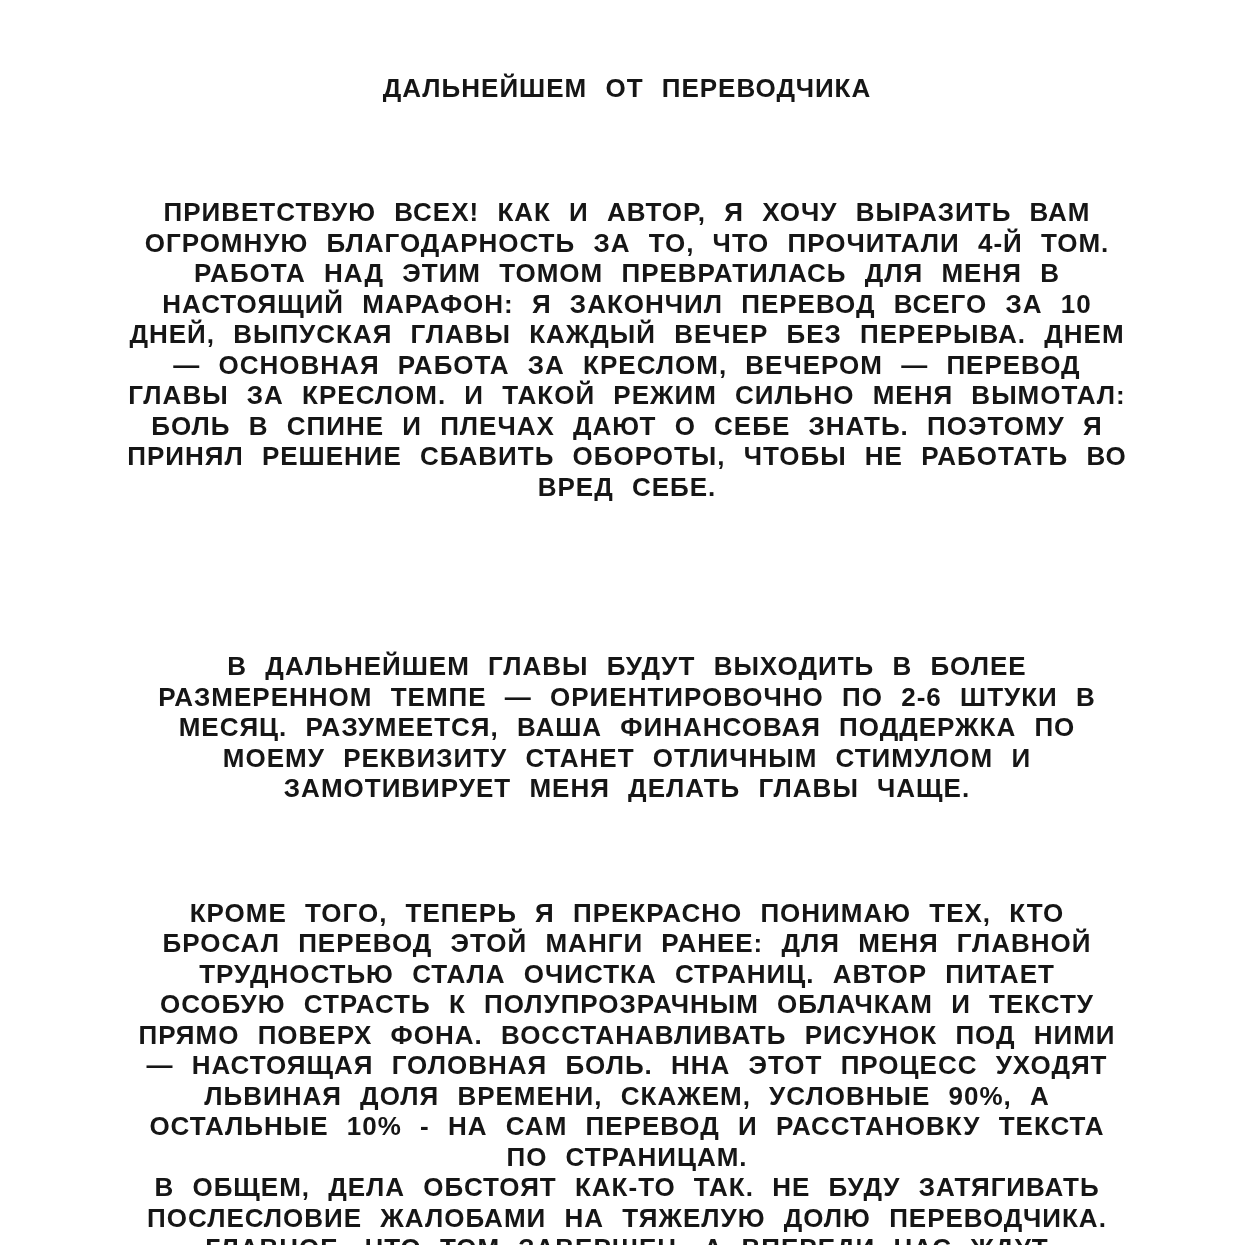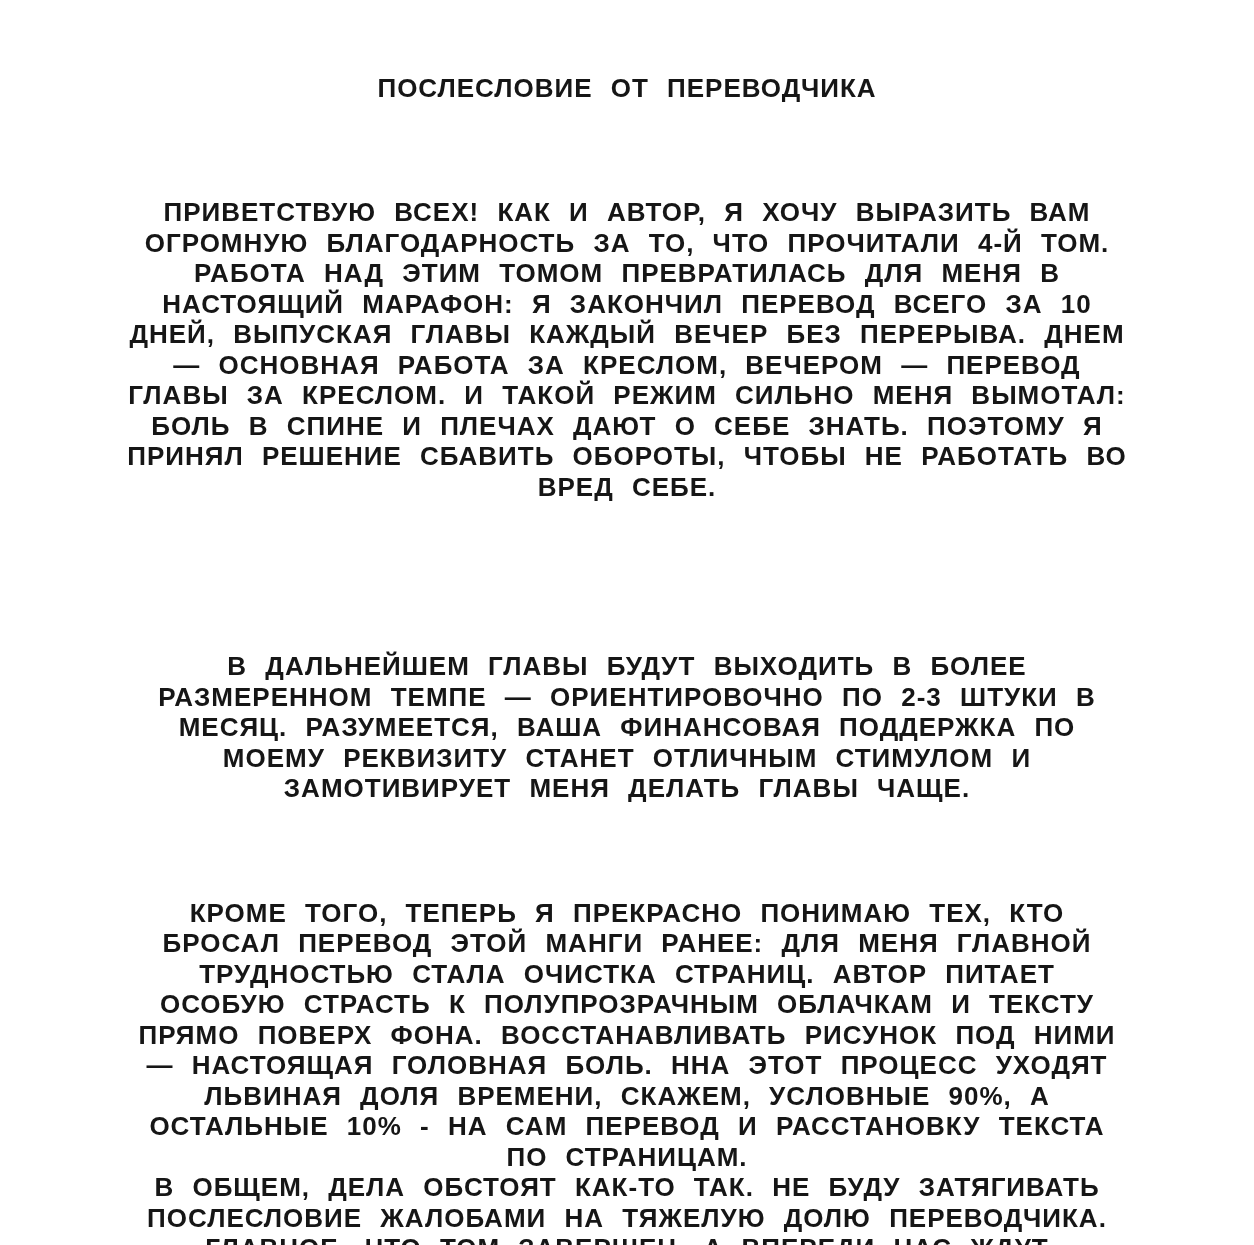--- a/index.html
+++ b/index.html
@@ -32,35 +32,35 @@
   }
   .para { margin: 0; }
   .p1 { margin-top: 33px; text-align: center; }
   .p2 { margin-top: 88px; }
   .p3 { margin-top: 33px; }
 </style>
 </head>
 <body>
 
 <div class="page">
-  <div class="title">ПОСЛЕСЛОВИЕ ОТ ПЕРЕВОДЧИКА</div>
+  <div class="title">ДАЛЬНЕЙШЕМ ОТ ПЕРЕВОДЧИКА</div>
 
   <div class="para p1">ПРИВЕТСТВУЮ ВСЕХ! КАК И АВТОР, Я ХОЧУ ВЫРАЗИТЬ ВАМ
 ОГРОМНУЮ БЛАГОДАРНОСТЬ ЗА ТО, ЧТО ПРОЧИТАЛИ 4-Й ТОМ.
 РАБОТА НАД ЭТИМ ТОМОМ ПРЕВРАТИЛАСЬ ДЛЯ МЕНЯ В
 НАСТОЯЩИЙ МАРАФОН: Я ЗАКОНЧИЛ ПЕРЕВОД ВСЕГО ЗА 10
 ДНЕЙ, ВЫПУСКАЯ ГЛАВЫ КАЖДЫЙ ВЕЧЕР БЕЗ ПЕРЕРЫВА. ДНЕМ
 — ОСНОВНАЯ РАБОТА ЗА КРЕСЛОМ, ВЕЧЕРОМ — ПЕРЕВОД
 ГЛАВЫ ЗА КРЕСЛОМ. И ТАКОЙ РЕЖИМ СИЛЬНО МЕНЯ ВЫМОТАЛ:
 БОЛЬ В СПИНЕ И ПЛЕЧАХ ДАЮТ О СЕБЕ ЗНАТЬ. ПОЭТОМУ Я
 ПРИНЯЛ РЕШЕНИЕ СБАВИТЬ ОБОРОТЫ, ЧТОБЫ НЕ РАБОТАТЬ ВО
 ВРЕД СЕБЕ.</div>
 
   <div class="para p2">В ДАЛЬНЕЙШЕМ ГЛАВЫ БУДУТ ВЫХОДИТЬ В БОЛЕЕ
-РАЗМЕРЕННОМ ТЕМПЕ — ОРИЕНТИРОВОЧНО ПО 2-3 ШТУКИ В
+РАЗМЕРЕННОМ ТЕМПЕ — ОРИЕНТИРОВОЧНО ПО 2-6 ШТУКИ В
 МЕСЯЦ. РАЗУМЕЕТСЯ, ВАША ФИНАНСОВАЯ ПОДДЕРЖКА ПО
 МОЕМУ РЕКВИЗИТУ СТАНЕТ ОТЛИЧНЫМ СТИМУЛОМ И
 ЗАМОТИВИРУЕТ МЕНЯ ДЕЛАТЬ ГЛАВЫ ЧАЩЕ.</div>
 
   <div class="para p3">КРОМЕ ТОГО, ТЕПЕРЬ Я ПРЕКРАСНО ПОНИМАЮ ТЕХ, КТО
 БРОСАЛ ПЕРЕВОД ЭТОЙ МАНГИ РАНЕЕ: ДЛЯ МЕНЯ ГЛАВНОЙ
 ТРУДНОСТЬЮ СТАЛА ОЧИСТКА СТРАНИЦ. АВТОР ПИТАЕТ
 ОСОБУЮ СТРАСТЬ К ПОЛУПРОЗРАЧНЫМ ОБЛАЧКАМ И ТЕКСТУ
 ПРЯМО ПОВЕРХ ФОНА. ВОССТАНАВЛИВАТЬ РИСУНОК ПОД НИМИ
 — НАСТОЯЩАЯ ГОЛОВНАЯ БОЛЬ. ННА ЭТОТ ПРОЦЕСС УХОДЯТ

